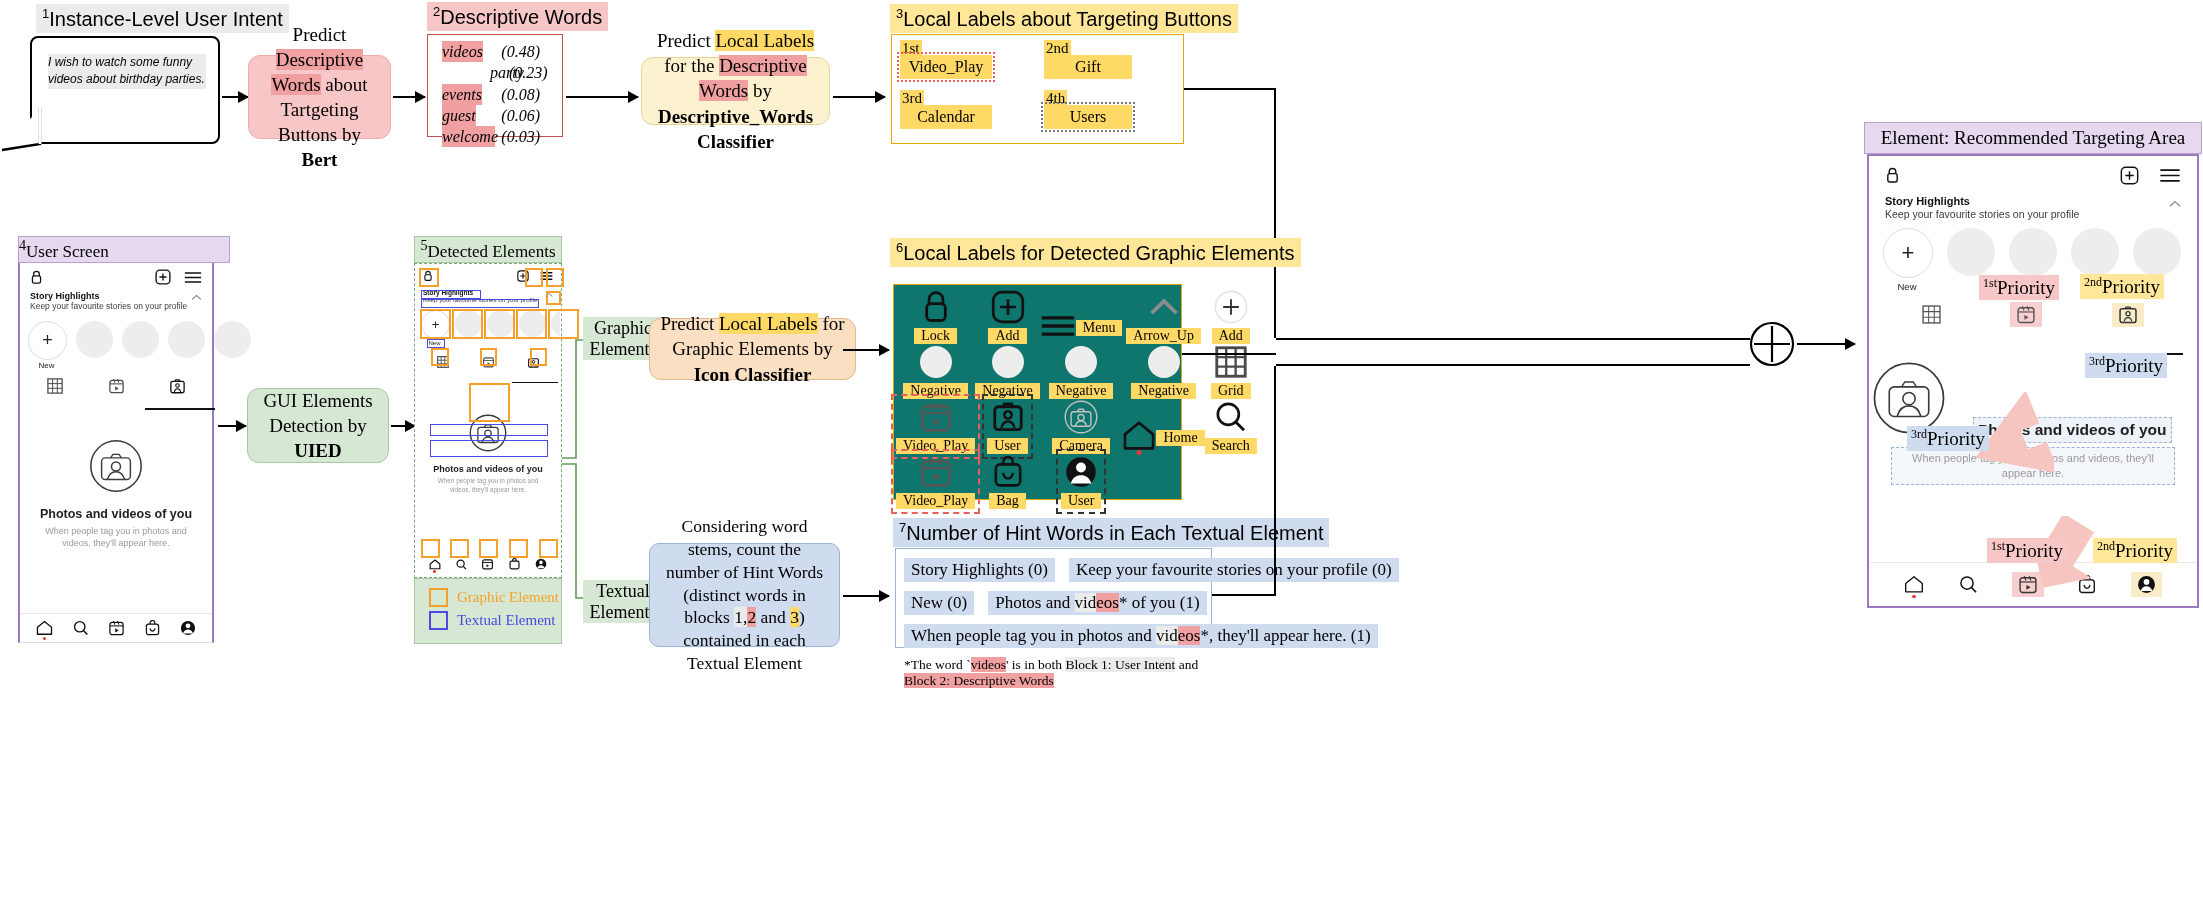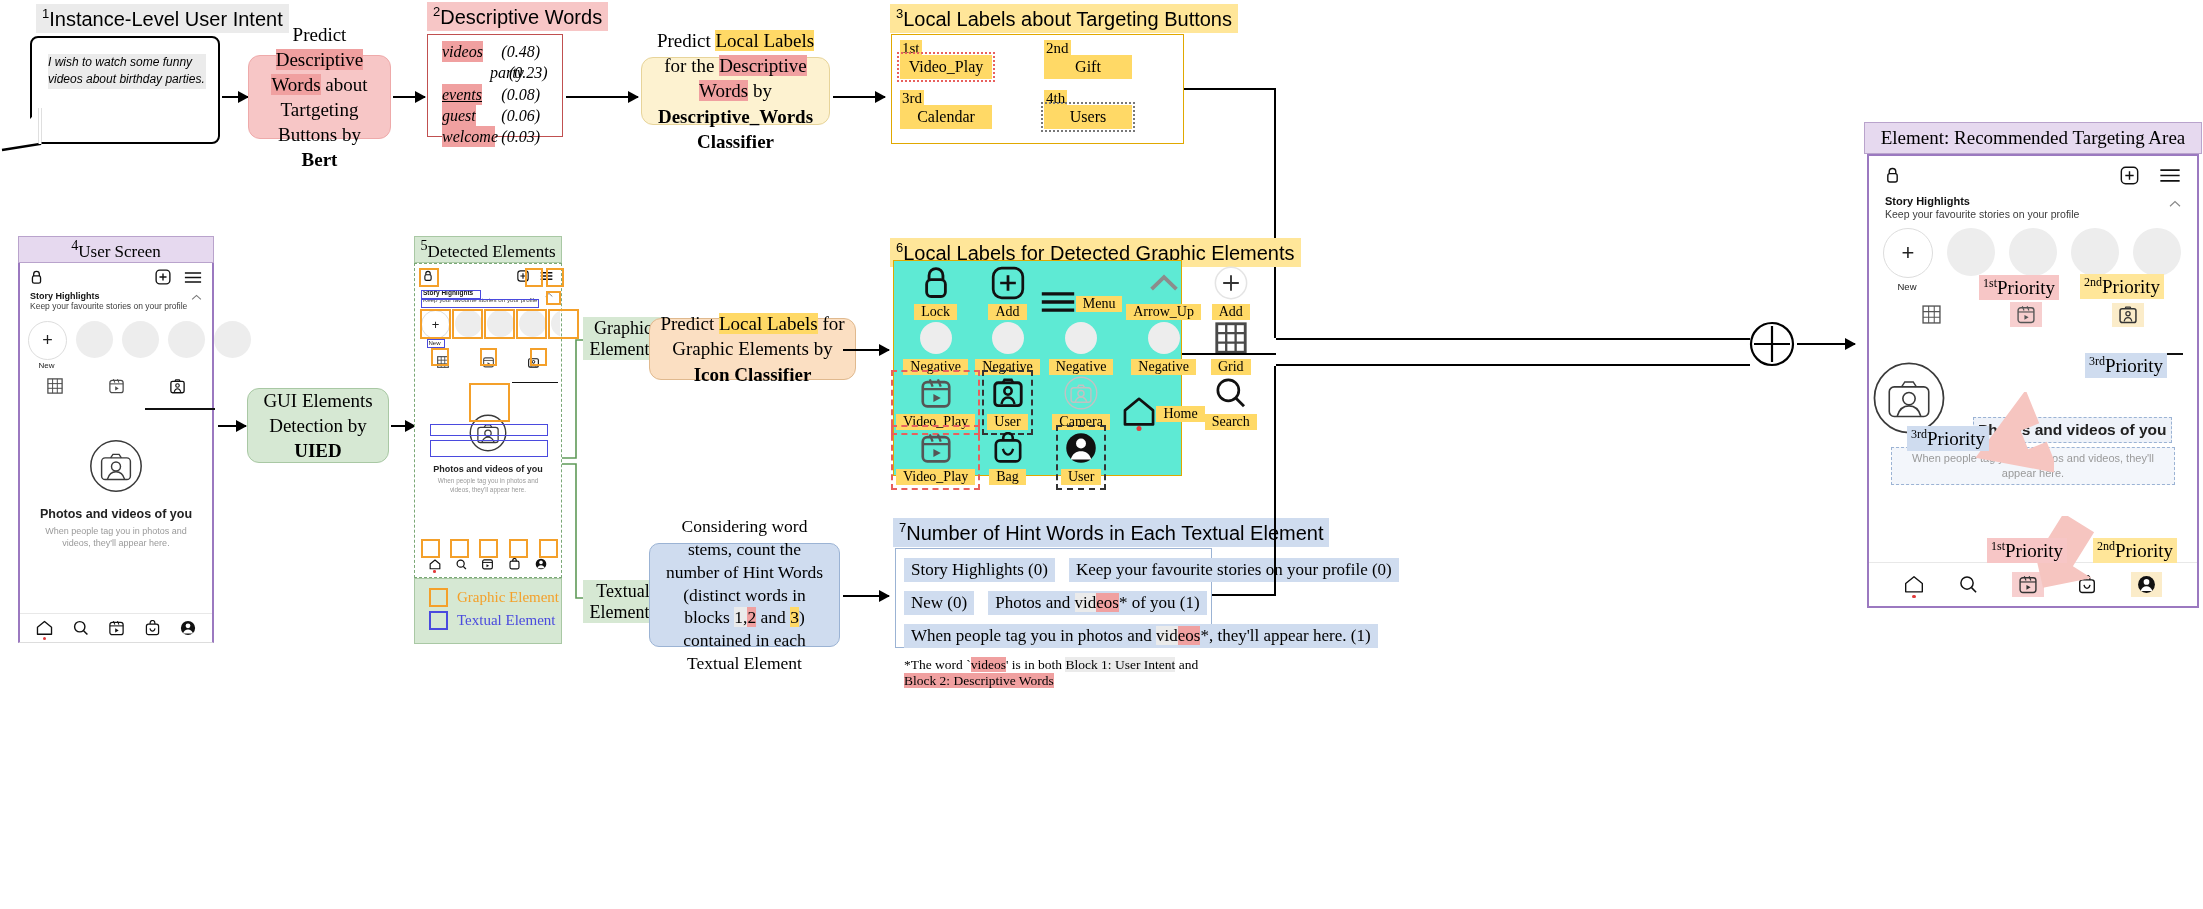--- a/index.html
+++ b/index.html
@@ -91,21 +91,21 @@
   <div id="dw-list" style="font-style:italic;font-size:16px;line-height:1.33;padding-left:14px;">
       <div style="display: flex; gap: 6px; align-items: baseline;">
         <span class="hl-pink" style="display: inline-block; min-width: 0px;">videos</span>
         <span style="margin-left: auto; padding-right: 22px;">(0.48)</span>
       </div>
       <div style="display: flex; gap: 19px; align-items: flex-start; padding-left: 48px;">
         <span class="hl-pink" style="display: inline-block; min-width: 0px;">party</span>
         <span style="margin-left: auto; padding-right: 22px;">(0.23)</span>
       </div>
       <div style="display: flex; gap: 6px; align-items: baseline;">
-        <span class="hl-pink" style="display: inline-block; min-width: 0px; text-decoration: underline;">events</span>
+        <span class="hl-pink" style="display: inline-block; min-width: 0px;">events</span>
         <span style="margin-left: auto; padding-right: 22px;">(0.08)</span>
       </div>
       <div style="display: flex; gap: 6px; align-items: baseline;">
         <span class="hl-pink" style="display: inline-block; min-width: 0px;">guest</span>
         <span style="margin-left: auto; padding-right: 22px;">(0.06)</span>
       </div>
       <div style="display: flex; gap: 6px; align-items: baseline;">
         <span class="hl-pink" style="display: inline-block; min-width: 0px;">welcome</span>
         <span style="margin-left: auto; padding-right: 22px;">(0.03)</span>
       </div>
@@ -128,22 +128,22 @@
       <div style="position: absolute; left: 8px; top: 4px;"><div class="hl-yellow" style="font-size: 15px; display: inline-block; padding: 0px 2px;">1st</div><div class="hl-yellow" style="font-size: 16px; width: 92px; text-align: center; padding: 3px 0px; margin-top: -2px; outline: rgb(232, 96, 93) dotted 2px; outline-offset: 1px;">Video_Play</div></div>
       <div style="position: absolute; left: 152px; top: 4px;"><div class="hl-yellow" style="font-size: 15px; display: inline-block; padding: 0px 2px;">2nd</div><div class="hl-yellow" style="font-size: 16px; width: 88px; text-align: center; padding: 3px 0px; margin-top: -2px;">Gift</div></div>
       <div style="position: absolute; left: 8px; top: 54px;"><div class="hl-yellow" style="font-size: 15px; display: inline-block; padding: 0px 2px;">3rd</div><div class="hl-yellow" style="font-size: 16px; width: 92px; text-align: center; padding: 3px 0px; margin-top: -2px;">Calendar</div></div>
       <div style="position: absolute; left: 152px; top: 54px;"><div class="hl-yellow" style="font-size: 15px; display: inline-block; padding: 0px 2px;">4th</div><div class="hl-yellow" style="font-size: 16px; width: 88px; text-align: center; padding: 3px 0px; margin-top: -2px; outline: rgb(119, 119, 119) dotted 2px; outline-offset: 1px;">Users</div></div>
     </div>
 </div>
 
 <div class="plainline" style="left:1184px;top:88px;width:92px;height:2px;"></div>
 <div class="plainline" style="left:1274px;top:88px;width:2px;height:250px;"></div>
 
-<div class="abs" style="left:18px;top:236px;width:196px;height:27px;background:#e6d9ef;border:1px solid #b9a3cc;
-            display:flex;align-items:center;justify-content:center;font-size:17px;">
+<div class="abs" style="left:18px;top:236px;width:212px;height:27px;background:#e6d9ef;border:1px solid #b9a3cc;
+            display:flex;align-items:center;justify-content:flex-start;font-size:17px;">
   <span><sup>4</sup><span>User Screen</span></span>
 </div>
 <div class="abs phone" style="left:18px;top:263px;width:196px;height:380px;border-left:2px solid #9b79c0;border-right:2px solid #9b79c0;border-bottom:1px solid #ddd;">
   <div class="ph-top">
     <span>
       <svg width="13" height="15" viewBox="0 0 16 18">
           <path d="M4.5 7V5a3.5 3.5 0 017 0v2" fill="none" stroke="#111" stroke-width="1.6"></path>
           <rect x="3" y="7" width="10" height="9" rx="2.2" fill="none" stroke="#111" stroke-width="1.6"></rect>
         </svg>
     </span>
@@ -444,21 +444,21 @@
 <div class="abs proc" style="left:649px;top:543px;width:191px;height:104px;background:#cfdcef;border:1px solid #9bb3d4;border-radius:10px;">
   <div style="font-size:17.5px;line-height:1.3;">
     <span>Considering word stems, count the number of Hint Words (distinct words in blocks </span><span class="hl-grey">1,</span><span class="hl-pink">2</span><span> and </span><span class="hl-yellow">3</span><span>) contained in each Textual Element</span>
   </div>
 </div>
 <div class="arrow" style="left:843px;top:595px;width:46px;"></div>
 
 <div class="abs hdr hl-yellowl" style="left:890px;top:238px;">
   <sup>6</sup><span>Local Labels for Detected Graphic Elements</span>
 </div>
-<div class="abs" style="left:893px;top:260px;width:289px;height:216px;border:1.6px solid #e0a800;background:#5eead4;">
+<div class="abs" style="left:893px;top:284px;width:289px;height:216px;border:1.6px solid #e0a800;background:#0f766e;">
   <div id="icon-grid" style="display:grid;grid-template-columns:repeat(5,1fr);grid-template-rows:repeat(3,1fr);
        width:100%;height:100%;padding:4px 2px;box-sizing:border-box;">
       <div class="icell">
         <div style="display: flex; flex-direction: column; align-items: center;">
           <span style="display: flex; align-items: center; justify-content: center; height: 36px; position: relative;">
             <svg width="30" height="34" viewBox="0 0 16 18">
               <path d="M4.3 7.2V5a3.7 3.7 0 017.4 0v2.2" fill="none" stroke="#111" stroke-width="1.5"></path>
               <rect x="3" y="7.2" width="10" height="9" rx="2.4" fill="none" stroke="#111" stroke-width="1.5"></rect>
             </svg>
           </span>

